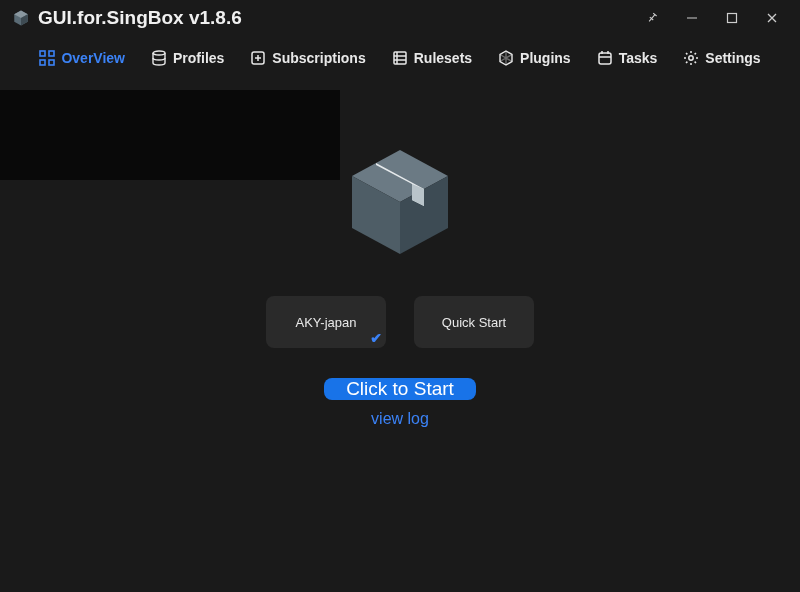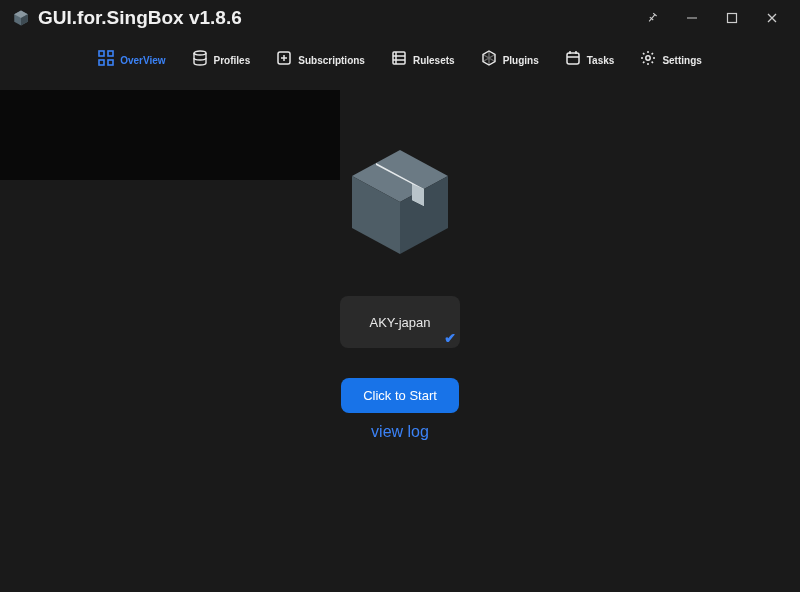--- a/index.html
+++ b/index.html
@@ -29,23 +29,23 @@
     height: 44px;
     display: flex;
     align-items: center;
     justify-content: center;
     gap: 26px;
     border-bottom: 0 solid transparent;
     padding: 0 20px;
   }
   .navitem {
     display: flex;
-    align-items: flex-end;
+    align-items: flex-start;
     gap: 6px;
-    font-size: 10px;
+    font-size: 14px;
     color: #e8e8e8;
     font-weight: 600;
     cursor: pointer;
   }
   .navitem.active { color: #3b82f6; }
   .navitem .icon { display: flex; width: 16px; height: 16px; }
   .navitem .icon svg { width: 16px; height: 16px; }
 
   .main {
     position: relative;
@@ -86,23 +86,23 @@
     position: absolute;
     right: 4px; bottom: 2px;
     color: #3b82f6;
     font-size: 14px;
     font-weight: 900;
   }
   .startbtn {
     margin-top: 30px;
     background: #1873e8;
     color: #fff;
-    font-size: 13px;
+    font-size: 19px;
     font-weight: 500;
-    padding: 10px 22px;
+    padding: 0 22px;
     border-radius: 8px;
     cursor: pointer;
     border: none;
   }
   .viewlog {
     margin-top: 10px;
     color: #3b82f6;
     font-size: 16px;
     cursor: pointer;
   }
@@ -237,18 +237,21 @@
           <path d="M72 44 L84 49 L84 66 L72 60 Z" fill="#b9c4ca"></path>
         </g>
       </svg>
     </div>
 
     <div class="cards">
       <div class="card">
         <span>AKY-japan</span>
         <span class="check">✔</span>
       </div>
+      <div class="card">
+        <span>Quick Start</span>
+      </div>
     </div>
 
     <button class="startbtn">Click to Start</button>
     <div class="viewlog">view log</div>
   </div>
 </div>
 
 </body></html>

